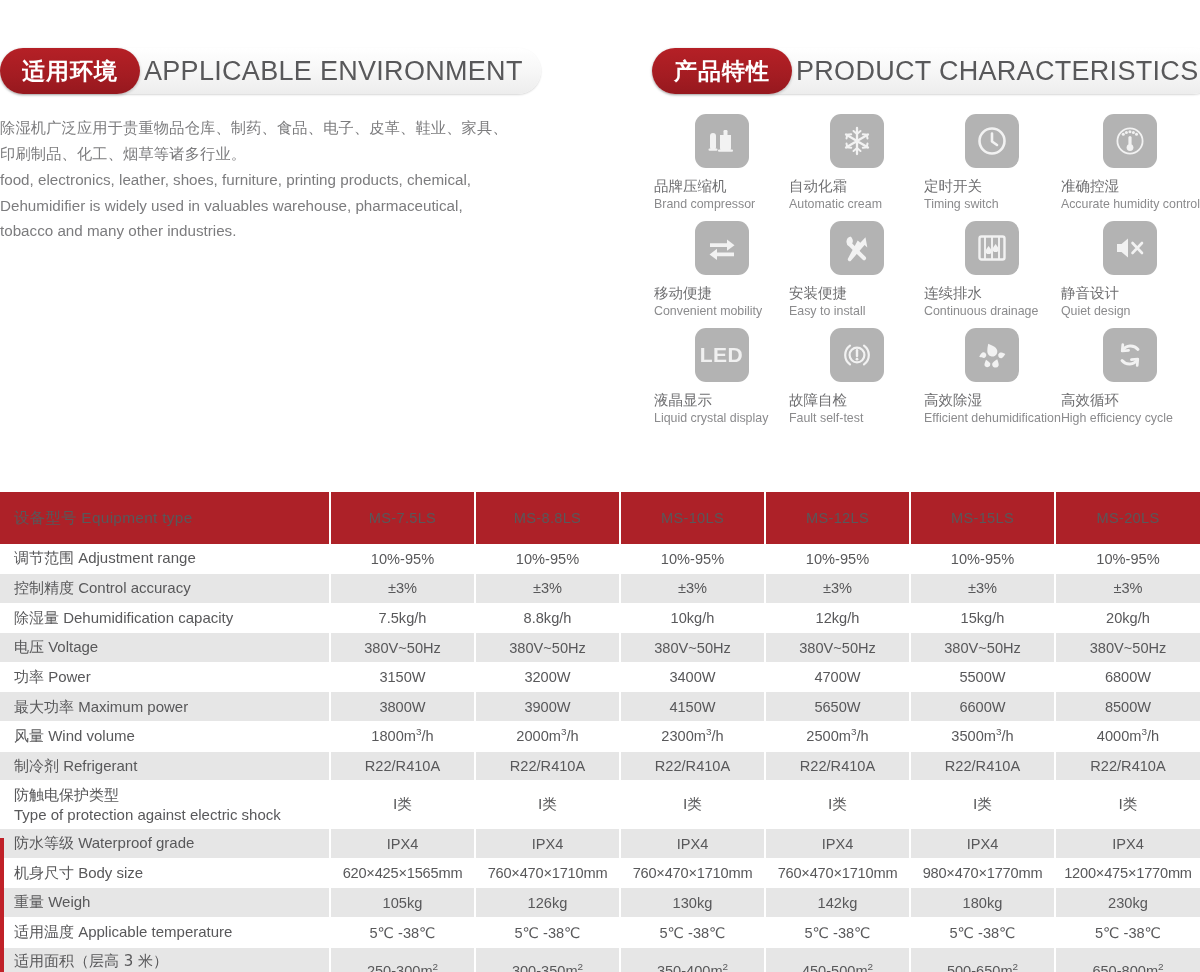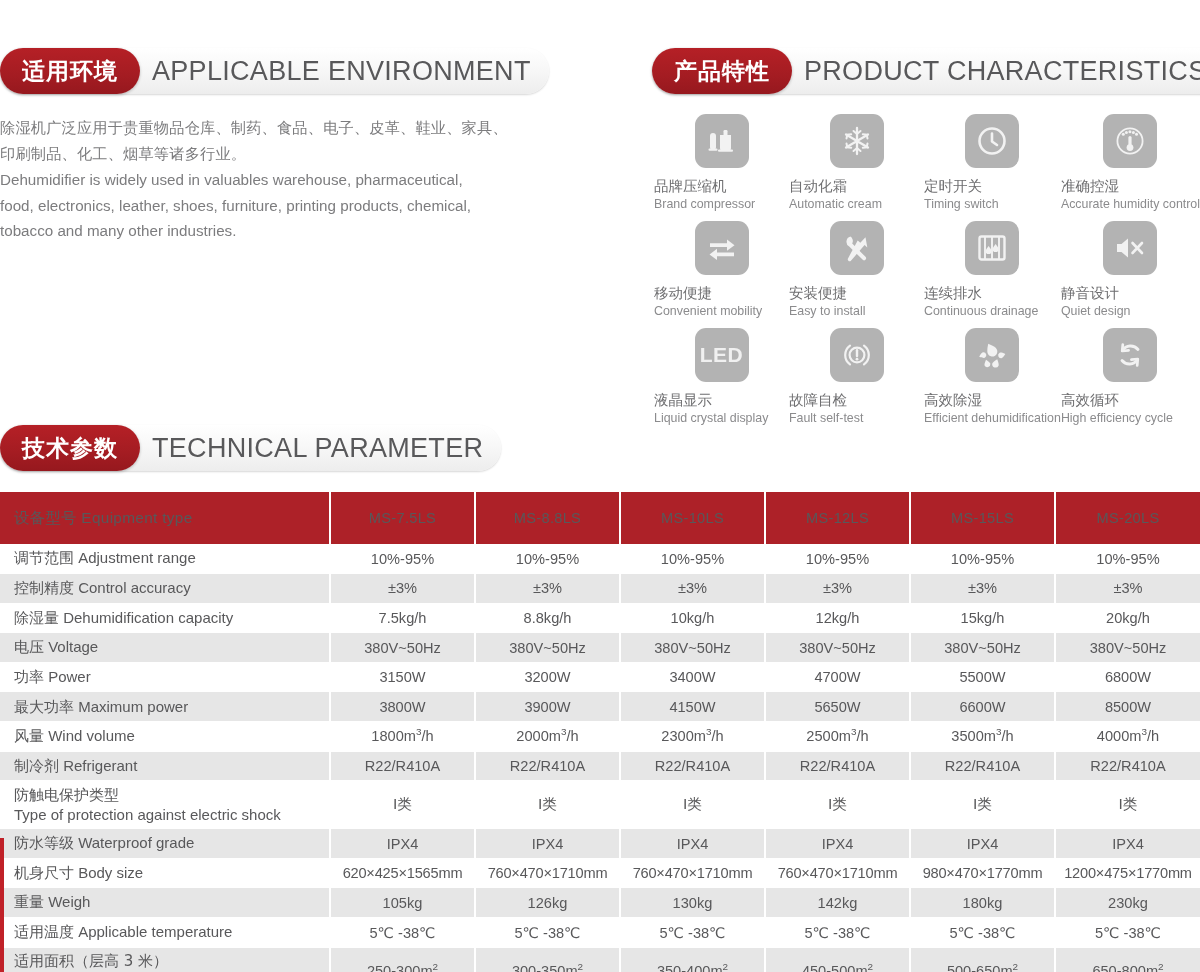--- a/index.html
+++ b/index.html
@@ -42,21 +42,21 @@
     font-weight: bold;
     letter-spacing: 1px;
     font-family: "DejaVu Sans", sans-serif;
     box-shadow: 0 1px 3px rgba(0,0,0,0.25);
     white-space: nowrap;
   }
   .pill-en {
     color: #58585a;
     font-size: 27px;
     letter-spacing: 0.3px;
-    padding-left: 12px;
+    padding-left: 4px;
     white-space: nowrap;
   }
 
   
   .env-body {
     position: absolute;
     left: 0;
     top: 88px;
     width: 580px;
     color: #7c7c7e;
@@ -186,22 +186,22 @@
   <div class="section-head" style="left:0;top:20px;">
     <div class="pill-wrap">
       <div class="pill-cn">适用环境</div>
       <div class="pill-en">APPLICABLE ENVIRONMENT</div>
     </div>
   </div>
 
   <div class="env-body">
     <div class="env-cn">除湿机广泛应用于贵重物品仓库、制药、食品、电子、皮革、鞋业、家具、</div>
     <div class="env-cn">印刷制品、化工、烟草等诸多行业。</div>
+    <div>food, electronics, leather, shoes, furniture, printing products, chemical,</div>
     <div>Dehumidifier is widely used in valuables warehouse, pharmaceutical,</div>
-    <div>food, electronics, leather, shoes, furniture, printing products, chemical,</div>
     <div>tobacco and many other industries.</div>
   </div>
 
   <div class="section-head" style="left:652px;top:20px;">
     <div class="pill-wrap">
       <div class="pill-cn">产品特性</div>
       <div class="pill-en">PRODUCT CHARACTERISTICS</div>
     </div>
   </div>
 
@@ -355,26 +355,20 @@
           <path d="M24.5 21.5 A9.6 9.6 0 0 1 9 22.5"></path>
           <path d="M9.8 6.5 L9.2 13 L15.6 12.4" stroke-width="2.7" stroke-linejoin="round" fill="none"></path>
           <path d="M24.2 27.5 L24.8 21 L18.4 21.6" stroke-width="2.7" stroke-linejoin="round" fill="none"></path>
         </svg>
       </div>
       <div class="feat-cn">高效循环</div>
       <div class="feat-en">High efficiency cycle</div>
     </div>
   </div>
 
-  <div class="section-head tp-head">
-    <div class="pill-wrap">
-      <div class="pill-cn">技术参数</div>
-      <div class="pill-en">TECHNICAL PARAMETER</div>
-    </div>
-  </div>
 
   <table class="spec">
     <thead>
       <tr>
         <th class="label-col">
           <span class="cn">设备型号</span>
           <span>Equipment type</span>
         </th>
         <th>MS-7.5LS</th>
         <th>MS-8.8LS</th>

